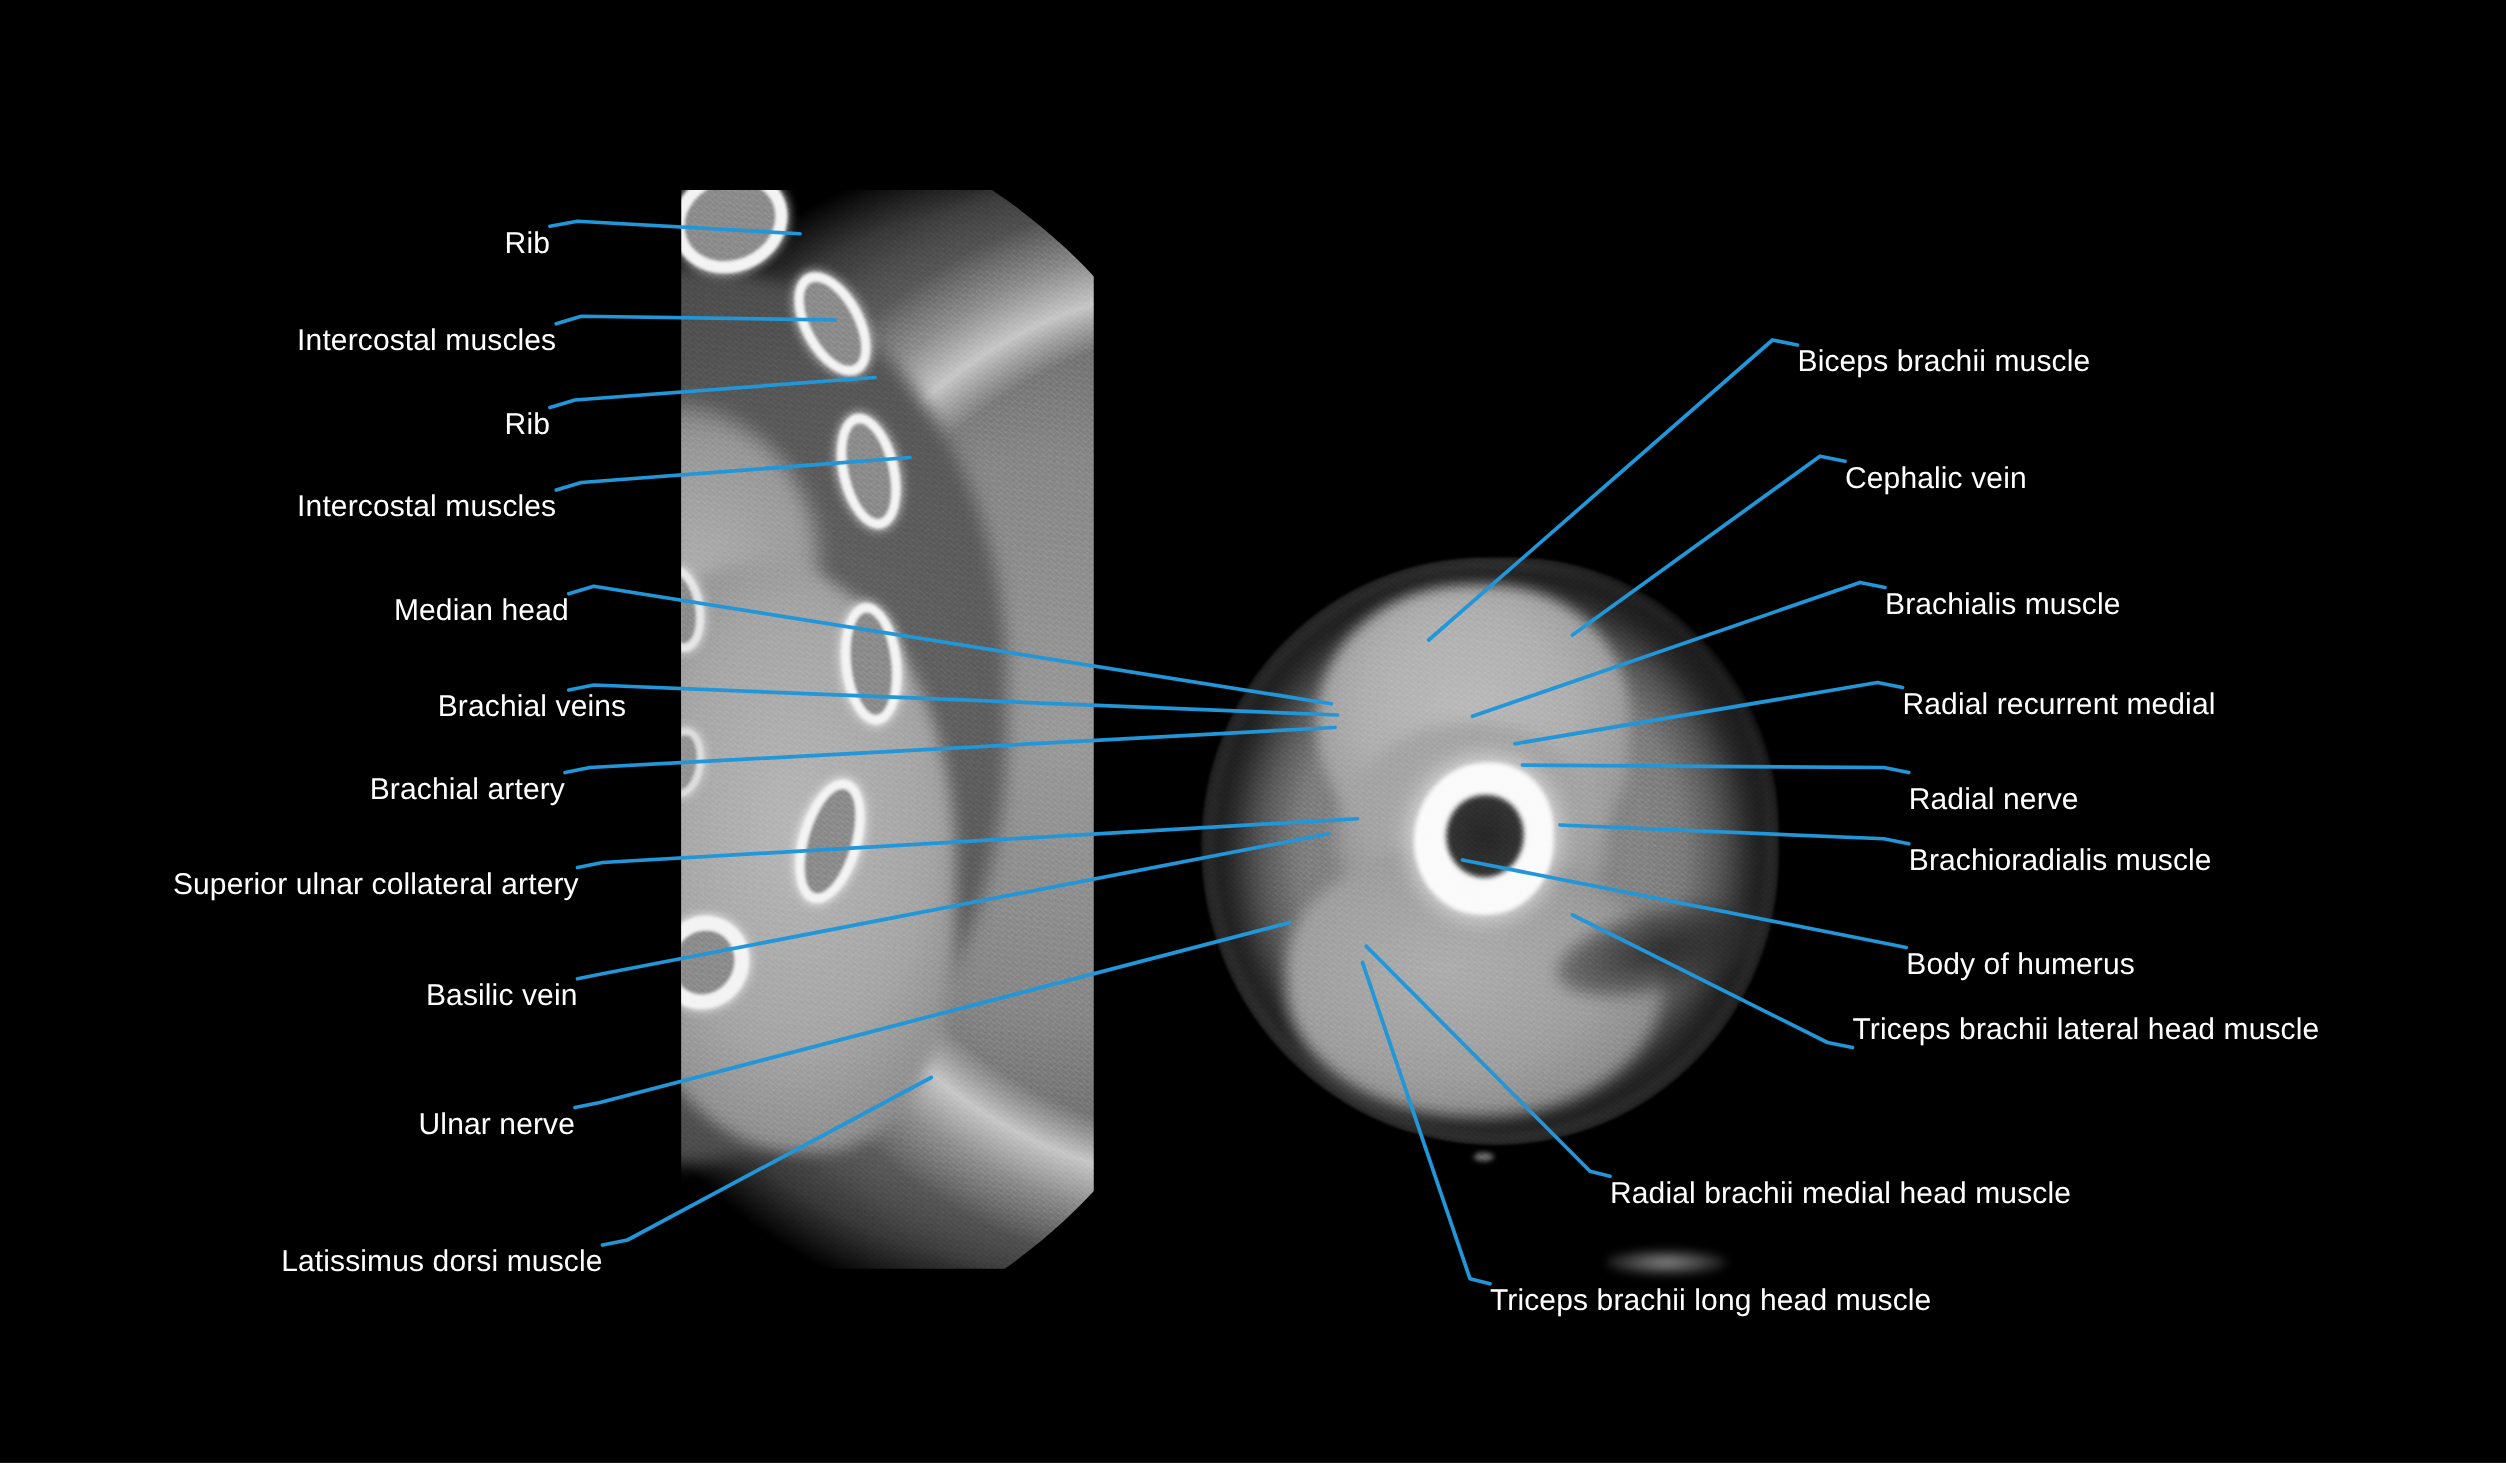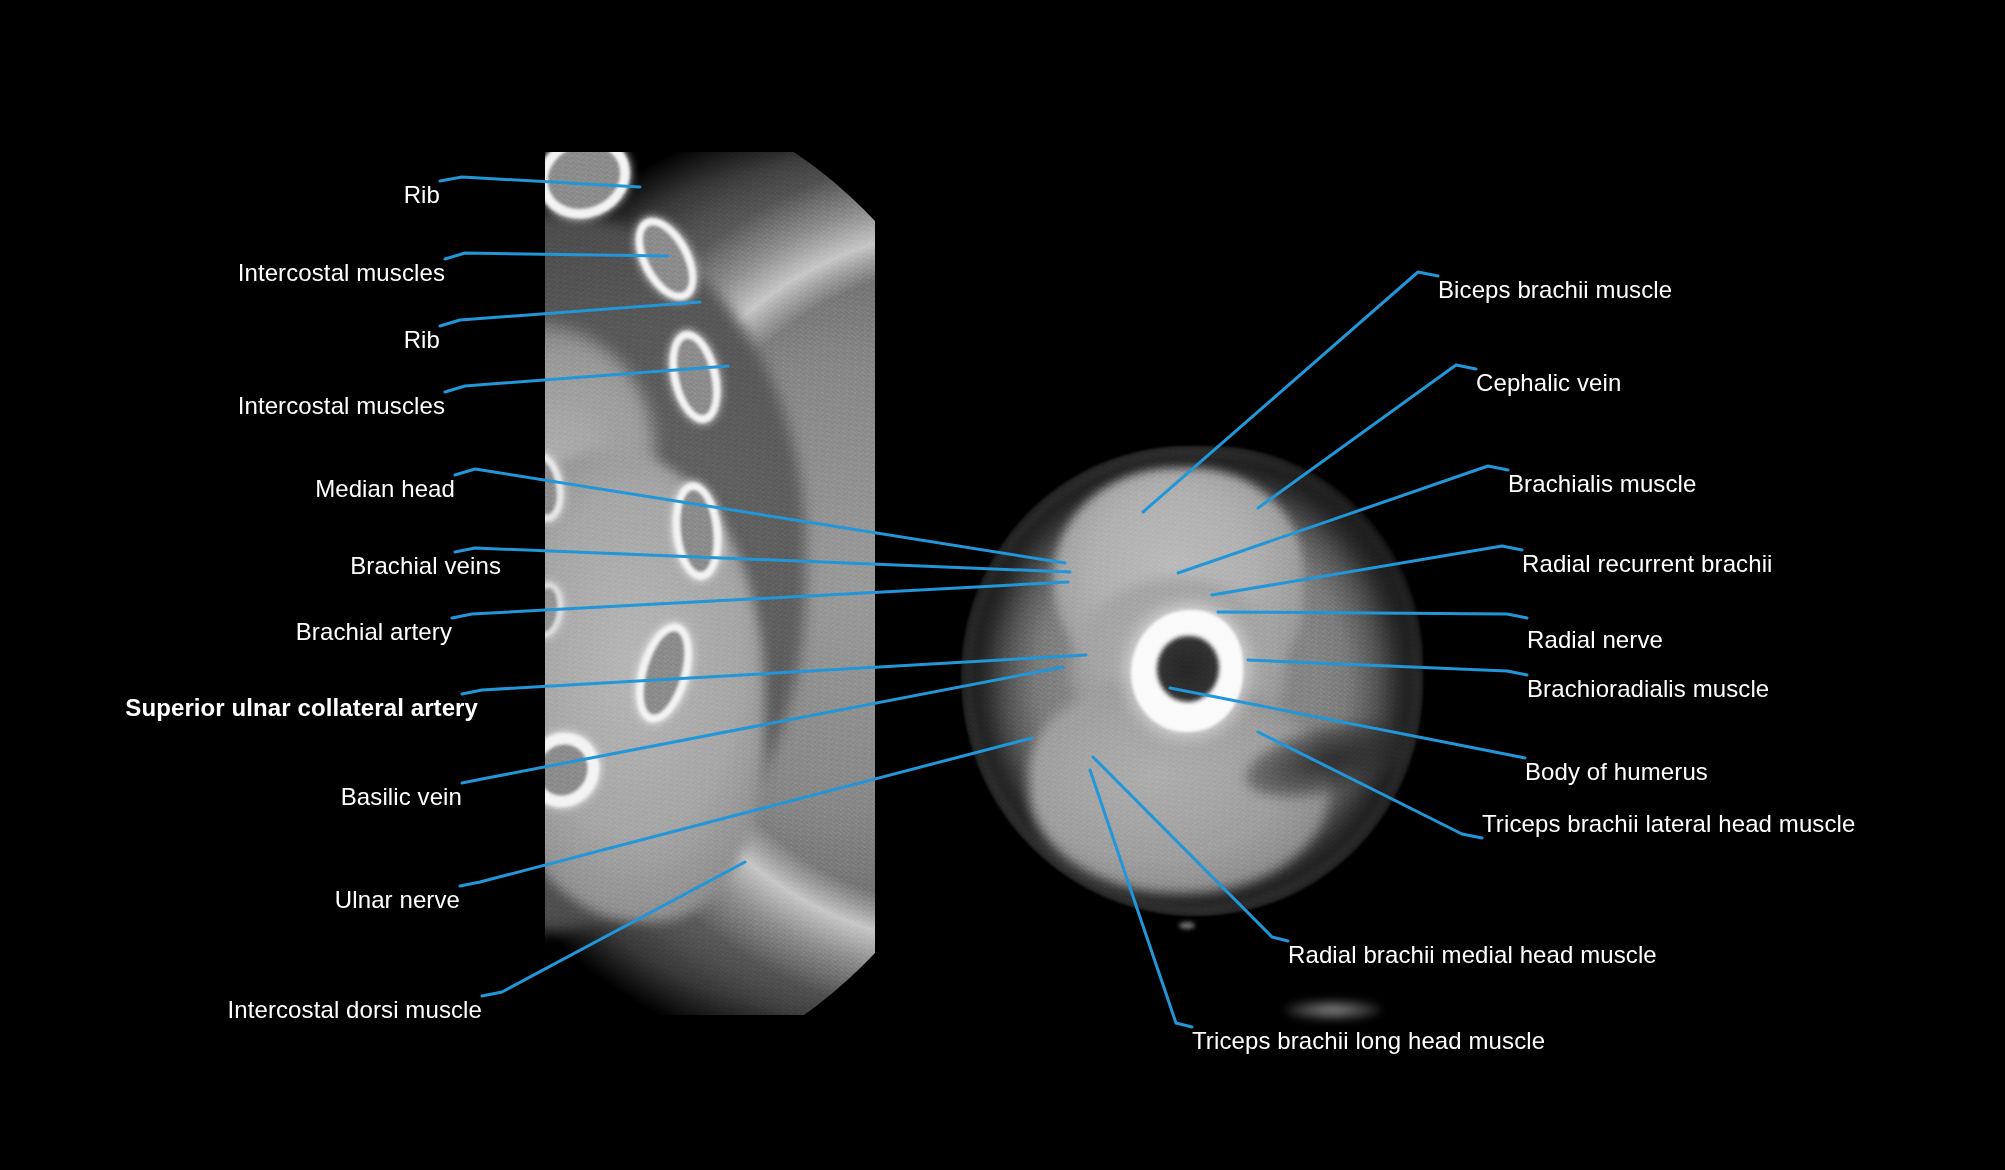--- a/index.html
+++ b/index.html
@@ -217,28 +217,28 @@
     </svg>
 
   <div id="labels">
       <div class="lbl r" style="left: 440px; top: 195px;">Rib</div>
       <div class="lbl r" style="left: 445px; top: 273px;">Intercostal muscles</div>
       <div class="lbl r" style="left: 440px; top: 340px;">Rib</div>
       <div class="lbl r" style="left: 445px; top: 406px;">Intercostal muscles</div>
       <div class="lbl r" style="left: 455px; top: 489px;">Median head</div>
       <div class="lbl r" style="left: 455px; top: 566px; margin-left: 46px;">Brachial veins</div>
       <div class="lbl r" style="left: 452px; top: 632px;">Brachial artery</div>
-      <div class="lbl r" style="left: 478px; top: 708px; font-weight: bold;">Superior ulnar collateral artery</div>
+      <div class="lbl r" style="left: 463px; top: 708px;">Superior ulnar collateral artery</div>
       <div class="lbl r" style="left: 462px; top: 797px;">Basilic vein</div>
       <div class="lbl r" style="left: 460px; top: 900px;">Ulnar nerve</div>
-      <div class="lbl r" style="left: 482px; top: 1010px;">Intercostal dorsi muscle</div>
+      <div class="lbl r" style="left: 482px; top: 1010px;">Latissimus dorsi muscle</div>
       <div class="lbl l" style="left: 1438px; top: 290px;">Biceps brachii muscle</div>
       <div class="lbl l" style="left: 1476px; top: 383px;">Cephalic vein</div>
       <div class="lbl l" style="left: 1508px; top: 484px;">Brachialis muscle</div>
-      <div class="lbl l" style="left: 1522px; top: 564px;">Radial recurrent brachii</div>
+      <div class="lbl l" style="left: 1522px; top: 564px;">Radial recurrent medial</div>
       <div class="lbl l" style="left: 1527px; top: 640px;">Radial nerve</div>
       <div class="lbl l" style="left: 1527px; top: 689px;">Brachioradialis muscle</div>
       <div class="lbl l" style="left: 1525px; top: 772px;">Body of humerus</div>
       <div class="lbl l" style="left: 1482px; top: 824px;">Triceps brachii lateral head muscle</div>
       <div class="lbl l" style="left: 1288px; top: 955px;">Radial brachii medial head muscle</div>
       <div class="lbl l" style="left: 1192px; top: 1041px;">Triceps brachii long head muscle</div>
     </div>
 
 </div>
 

